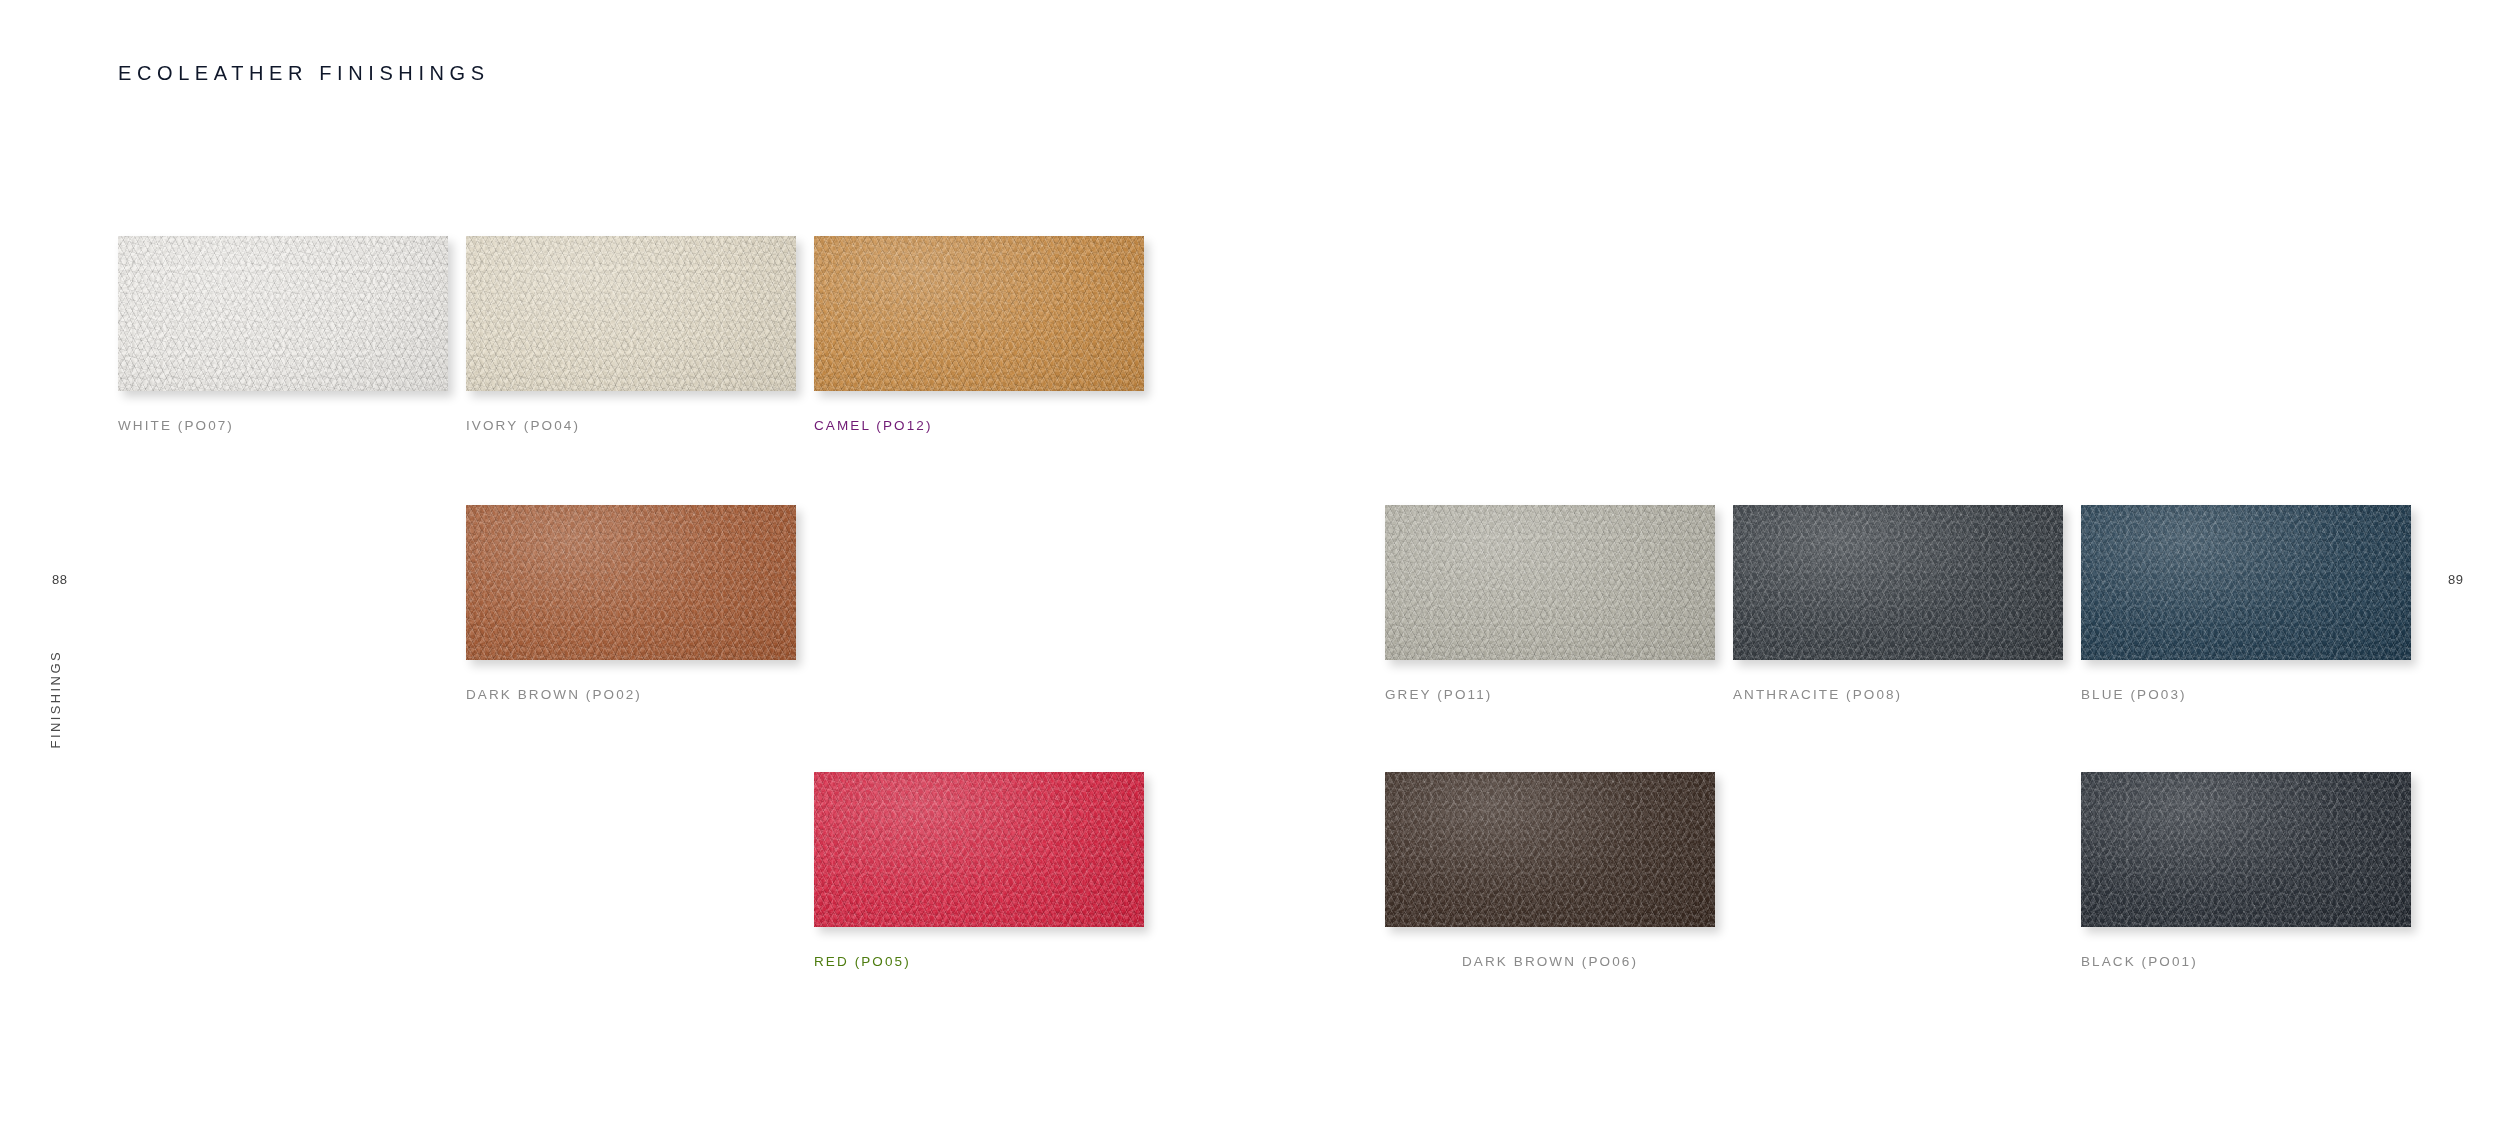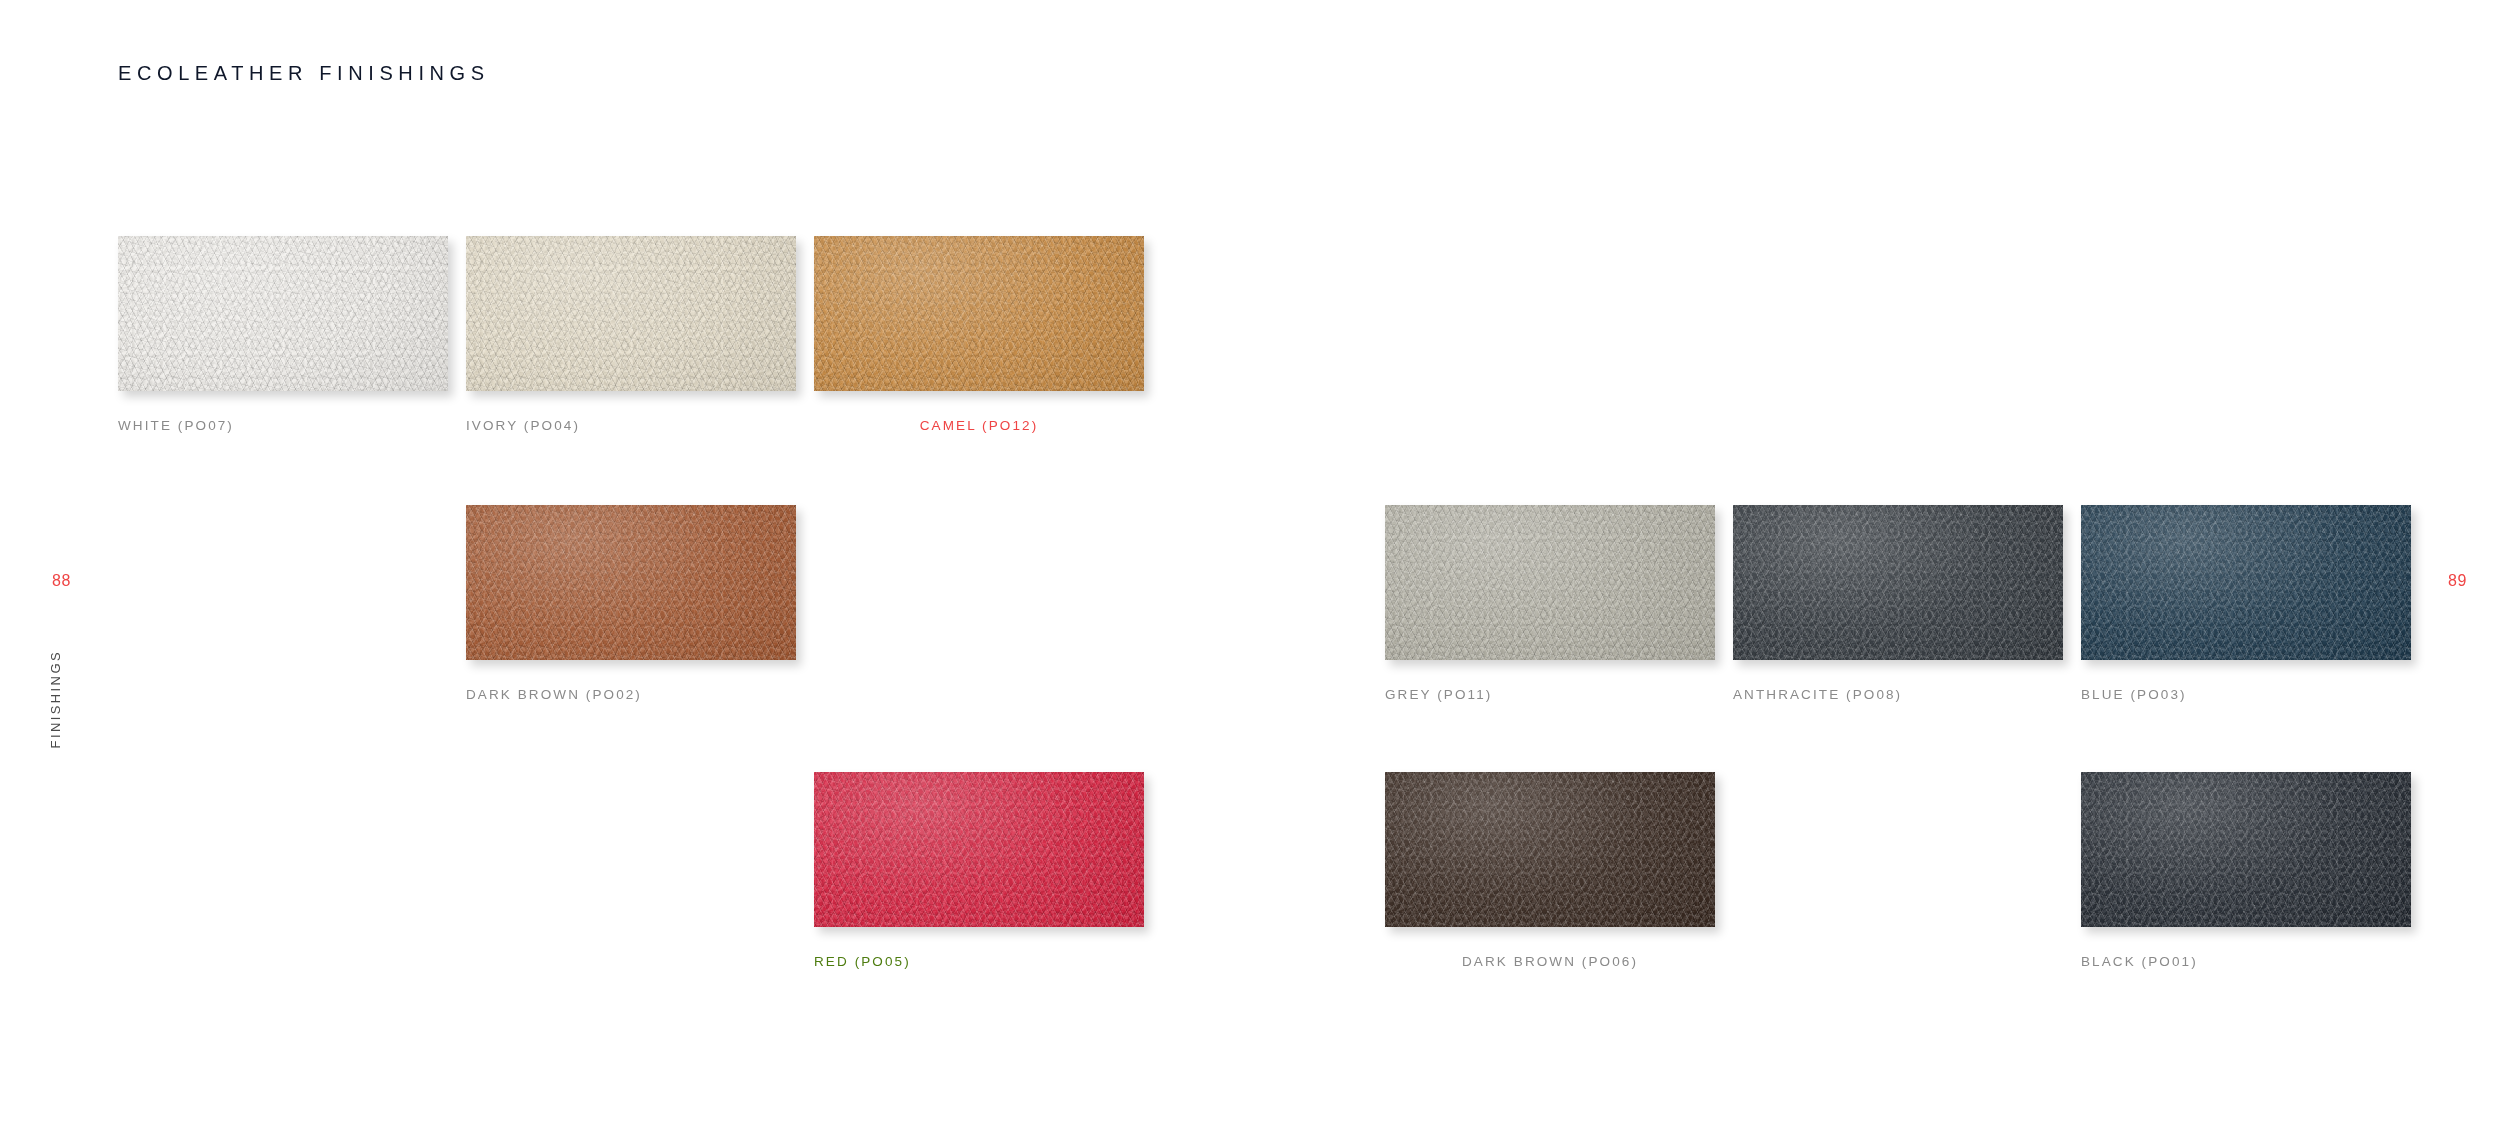--- a/index.html
+++ b/index.html
@@ -31,22 +31,22 @@
     font-size: 20px;
     letter-spacing: 5.6px;
     color: #0f172a;
     font-weight: 400;
     white-space: nowrap;
   }
 
   
   .folio {
     position: absolute;
-    font-size: 16px;
-    color: #ef4444;
+    font-size: 13px;
+    color: #404040;
     letter-spacing: 0.6px;
   }
   .folio-left  { left: 52px;  top: 572px; }
   .folio-right { left: 2448px; top: 572px; }
 
   .running-head {
     position: absolute;
     left: 48px;
     top: 650px;
     font-size: 13px;
@@ -131,21 +131,21 @@
       <div class="cell" style="left: 118px; top: 236px;">
         <div class="swatch" style="background-color: rgb(239, 237, 233); width: 330px; height: 155px;"></div>
         <div class="swatch-label" style="color: rgb(138, 138, 138);">WHITE (PO07)</div>
       </div>
       <div class="cell" style="left: 466px; top: 236px;">
         <div class="swatch" style="background-color: rgb(228, 220, 200); width: 330px; height: 155px;"></div>
         <div class="swatch-label" style="color: rgb(138, 138, 138);">IVORY (PO04)</div>
       </div>
       <div class="cell" style="left: 814px; top: 236px;">
         <div class="swatch" style="background-color: rgb(201, 139, 67); width: 330px; height: 155px;"></div>
-        <div class="swatch-label" style="color: #ef4444; text-align: center;">CAMEL (PO12)</div>
+        <div class="swatch-label" style="color: #701a75;">CAMEL (PO12)</div>
       </div>
       <div class="cell" style="left: 466px; top: 505px;">
         <div class="swatch" style="background-color: rgb(166, 90, 51); width: 330px; height: 155px;"></div>
         <div class="swatch-label" style="color: rgb(138, 138, 138);">DARK BROWN (PO02)</div>
       </div>
       <div class="cell" style="left: 814px; top: 772px;">
         <div class="swatch" style="background-color: rgb(216, 32, 63); width: 330px; height: 155px;"></div>
         <div class="swatch-label" style="color: #4d7c0f;">RED (PO05)</div>
       </div>
       <div class="cell" style="left: 1385px; top: 505px;">

